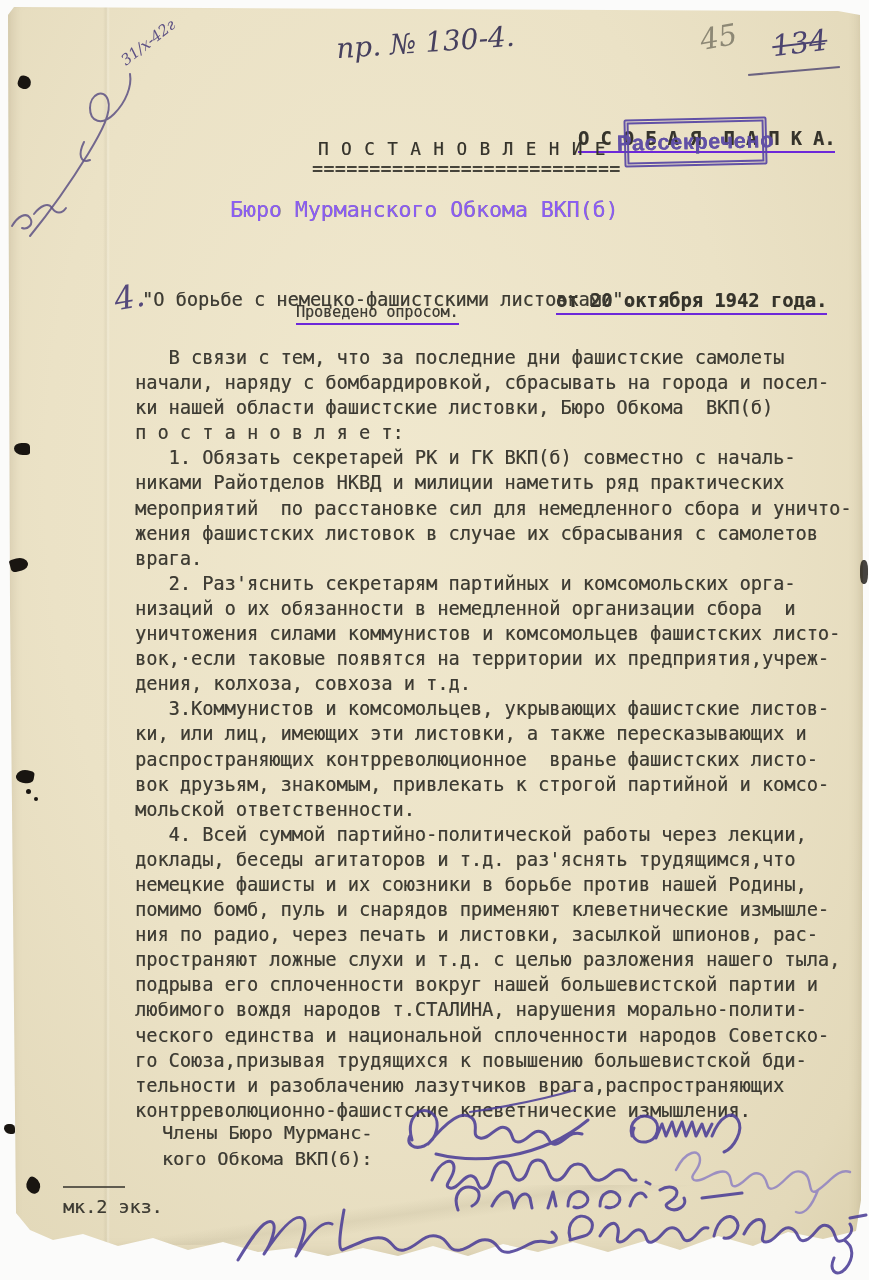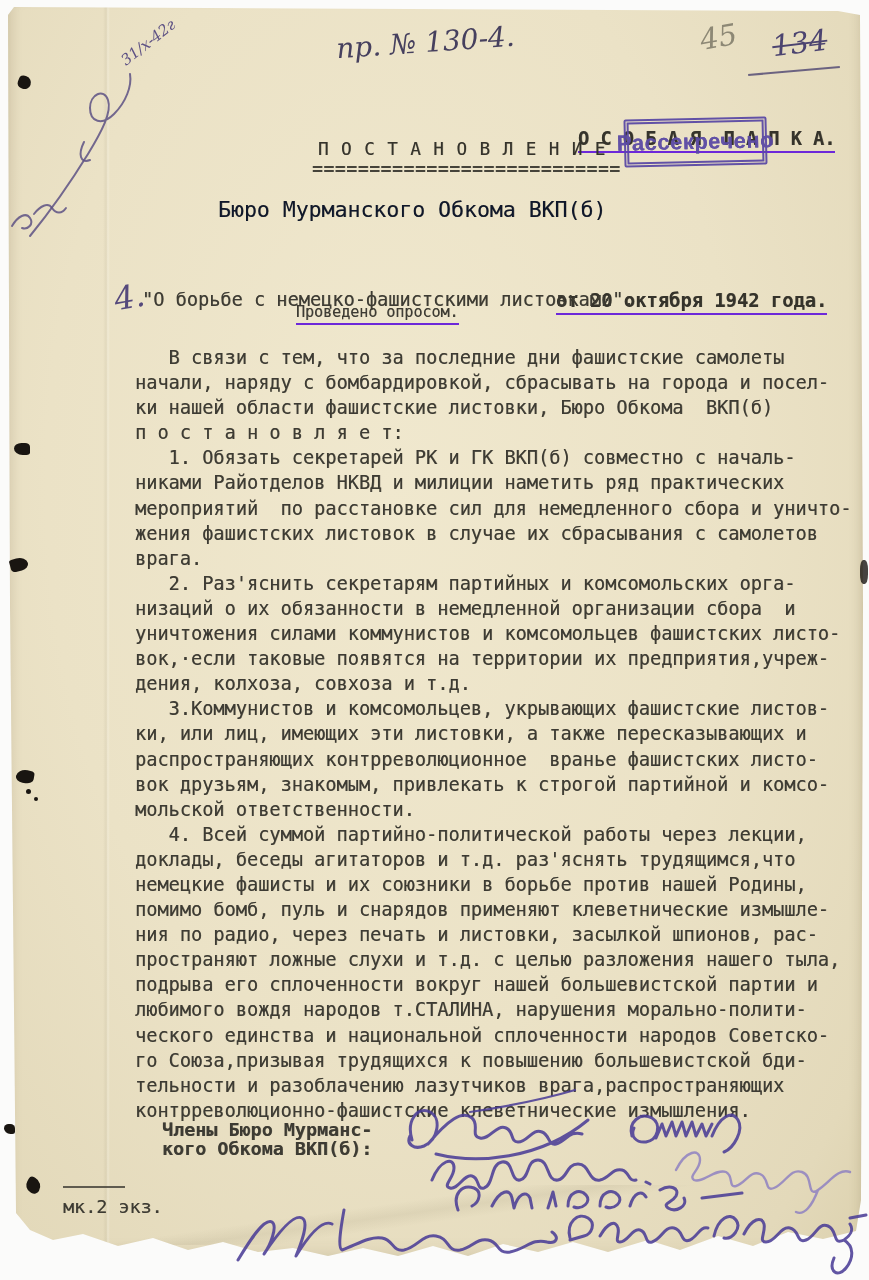--- a/index.html
+++ b/index.html
@@ -73,21 +73,21 @@
 <div class="hand strike" style="left:772px;top:26px;font-size:29px;transform:rotate(-7deg);color:#4c4470;">134</div>
 <div style="position:absolute;left:748px;top:70px;width:92px;height:2px;background:#4c4470;transform:rotate(-5deg);opacity:.8;"></div>
 
 <div class="typed u2" style="left:578px;top:82px;font-size:18.6px;font-weight:700;color:#35332b;">О С О Б А Я  П А П К А.</div>
 
 <div class="stamp">Рассекречено</div>
 
 <div class="typed" style="left:318px;top:139px;font-size:17.5px;font-weight:400;color:#35332b;letter-spacing:1px;">П О С Т А Н О В Л Е Н И Е</div>
 <div class="typed" style="left:312px;top:158px;font-size:18px;font-weight:700;letter-spacing:.6px;color:#45433a;">===========================</div>
 
-<div class="typed" style="left:218px;top:197px;font-size:21.5px;color:#0f172a;">Бюро Мурманского Обкома ВКП(б)</div>
+<div class="typed" style="left:230px;top:197px;font-size:21.5px;color:#8b5cf6;">Бюро Мурманского Обкома ВКП(б)</div>
 
 <div class="typed u2" style="left:556px;top:244px;font-size:18.8px;font-weight:700;color:#35332b;">от 20 октября 1942 года.</div>
 
 <div class="typed u2" style="left:296px;top:257px;font-size:15px;color:#3d3b33;">Проведено опросом.</div>
 
 <div class="hand" style="left:114px;top:278px;font-size:32px;transform:rotate(-10deg);color:#55497c;">4.</div>
 
 <div class="typed" style="left:142px;top:289px;font-size:18.6px;color:#3d3b33;">"О борьбе с немецко-фашистскими листовками".</div>
 
 <div class="typed body-text" style="left:135px;top:345px;">   В связи с тем, что за последние дни фашистские самолеты
@@ -115,21 +115,21 @@
 помимо бомб, пуль и снарядов применяют клеветнические измышле-
 ния по радио, через печать и листовки, засылкой шпионов, рас-
 пространяют ложные слухи и т.д. с целью разложения нашего тыла,
 подрыва его сплоченности вокруг нашей большевистской партии и
 любимого вождя народов т.СТАЛИНА, нарушения морально-полити-
 ческого единства и национальной сплоченности народов Советско-
 го Союза,призывая трудящихся к повышению большевистской бди-
 тельности и разоблачению лазутчиков врага,распространяющих
 контрреволюционно-фашистские клеветнические измышления.</div>
 
-<div class="typed" style="left:162px;top:1120px;font-size:18.4px;line-height:19px;font-weight:bold;">Члены Бюро Мурманс-
+<div class="typed" style="left:162px;top:1120px;font-size:18.4px;line-height:26px;">Члены Бюро Мурманс-
 кого Обкома ВКП(б):</div>
 
 <div style="position:absolute;left:63px;top:1186px;width:62px;height:2px;background:#3d3b33;opacity:.8;"></div>
 <div class="typed" style="left:63px;top:1196px;font-size:18.4px;text-align:center;">мк.2 экз.</div>
 
 <svg style="left:0;top:18px;" width="210" height="230" viewBox="0 0 210 230">
   <path class="ann" d="M30,218 C48,196 72,162 88,136 C102,113 112,94 108,82 C104,70 90,76 90,90 C90,104 102,108 114,96 C126,84 132,68 130,56" stroke-width="2.6"></path>
   <path class="ann" d="M84,124 C78,136 80,146 90,142"></path>
   <path class="ann" d="M12,208 C18,198 26,194 30,200 C34,206 28,212 22,210 M34,196 C40,188 48,184 52,190 M52,190 C56,196 62,196 66,190"></path>
   <text transform="translate(126,48) rotate(-38)" font-family="DejaVu Serif, Liberation Serif, serif" font-style="italic" font-size="15" fill="#5d5184">31/x-42г</text>

